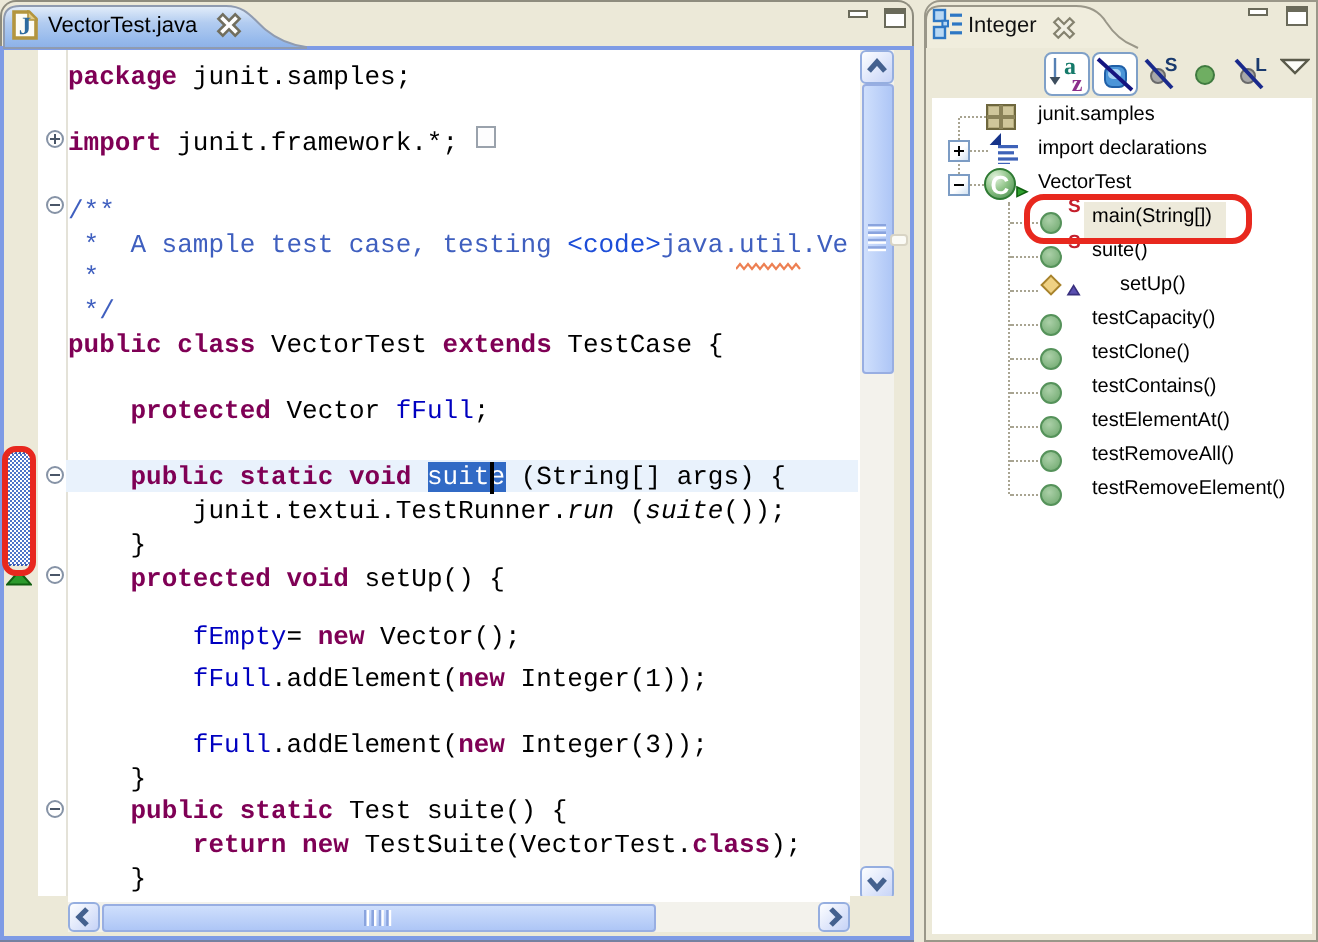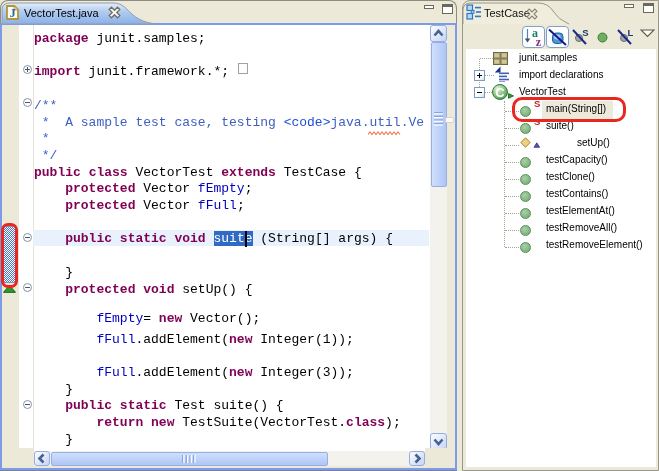--- a/index.html
+++ b/index.html
@@ -47,23 +47,23 @@
 <div class="abs" style="left:33px;top:229.8px;width:396px;height:16.7px;background:#E9F2FC"></div>
 
 <div id="code">
 <div class="ln" style="top:5px"><span class="k">package</span> junit.samples;</div>
 <div class="ln" style="top:38.4px"><span class="k">import</span> junit.framework.*;</div>
 <div class="ln" style="top:71.8px"><span class="c">/**</span></div>
 <div class="ln" style="top:88.5px"><span class="c"> *  A sample test case, testing </span><span class="ct">&lt;code&gt;</span><span class="c">java.util.Vec</span></div>
 <div class="ln" style="top:105.2px"><span class="c"> *</span></div>
 <div class="ln" style="top:121.9px"><span class="c"> */</span></div>
 <div class="ln" style="top:138.6px"><span class="k">public</span> <span class="k">class</span> VectorTest <span class="k">extends</span> TestCase {</div>
-<div class="ln" style="top:155.3px">    <span class="k">protected</span> Vector <span class="f">fEmpty</span>;</div>
 <div class="ln" style="top:172px">    <span class="k">protected</span> Vector <span class="f">fFull</span>;</div>
 <div class="ln" style="top:205.4px">    <span class="k">public</span> <span class="k">static</span> <span class="k">void</span> <span class="sel">suite</span> (String[] args) {</div>
+<div class="ln" style="top:222.1px">        junit.textui.TestRunner.<span class="it">run</span> (<span class="it">suite</span>());</div>
 <div class="ln" style="top:238.8px">    }</div>
 <div class="ln" style="top:255.5px">    <span class="k">protected</span> <span class="k">void</span> setUp() {</div>
 <div class="ln" style="top:285px">        <span class="f">fEmpty</span>= <span class="k">new</span> Vector();</div>
 <div class="ln" style="top:305.6px">        <span class="f">fFull</span>.addElement(<span class="k">new</span> Integer(1));</div>
 <div class="ln" style="top:339px">        <span class="f">fFull</span>.addElement(<span class="k">new</span> Integer(3));</div>
 <div class="ln" style="top:355.7px">    }</div>
 <div class="ln" style="top:372.4px">    <span class="k">public</span> <span class="k">static</span> Test suite() {</div>
 <div class="ln" style="top:389.1px">        <span class="k">return</span> <span class="k">new</span> TestSuite(VectorTest.<span class="k">class</span>);</div>
 <div class="ln" style="top:405.8px">    }</div>
 </div>
@@ -193,21 +193,21 @@
 </svg>
 
 <svg class="abs" style="left:466px;top:4px" width="16" height="16" viewBox="0 0 16 16">
 <rect x="1" y="1" width="5.5" height="5.5" fill="#b8d8f4" stroke="#2d77c4" stroke-width="1.2"></rect>
 <rect x="1" y="9.5" width="5.5" height="5.5" fill="#b8d8f4" stroke="#2d77c4" stroke-width="1.2"></rect>
 <rect x="5.2" y="6.4" width="2.8" height="2.8" fill="#b8d8f4" stroke="#2d77c4" stroke-width="1"></rect>
 <rect x="9" y="2.8" width="6" height="1.6" fill="#2d77c4"></rect>
 <rect x="10" y="7.2" width="5" height="1.6" fill="#2d77c4"></rect>
 <rect x="9" y="11.6" width="6" height="1.6" fill="#2d77c4"></rect>
 </svg>
-<div class="abs" style="left:484px;top:7px;font-size:11px;color:#111">TestCase</div>
+<div class="abs" style="left:484px;top:7px;font-size:11px;color:#111">Integer</div>
 
 <svg class="abs" style="left:526px;top:7.5px" width="12" height="12" viewBox="0 0 13 13">
 <path d="M1.2,3.4 L3.4,1.2 L6.5,4.3 L9.6,1.2 L11.8,3.4 L8.7,6.5 L11.8,9.6 L9.6,11.8 L6.5,8.7 L3.4,11.8 L1.2,9.6 L4.3,6.5 Z" fill="#f2f0e4" stroke="#85826f" stroke-width="1.2"></path>
 </svg>
 
 <div class="abs" style="left:624px;top:4px;width:10px;height:4px;border:1.5px solid #6a6a5a;box-sizing:border-box;background:#fff"></div>
 <div class="abs" style="left:643px;top:3px;width:11px;height:10px;border:1.5px solid #6a6a5a;border-top:3px solid #6a6a5a;box-sizing:border-box;background:#fff"></div>
 
 <div class="abs" style="left:521.5px;top:25.5px;width:23px;height:22px;background:#fff;border:1.5px solid #7fa0c8;border-radius:4px;box-sizing:border-box"></div>
 <div class="abs" style="left:546px;top:25.5px;width:23px;height:22px;background:#fff;border:1.5px solid #7fa0c8;border-radius:4px;box-sizing:border-box"></div>
@@ -316,21 +316,21 @@
 <polygon points="14,10.3 16.8,5.8 19.6,10.3" fill="#5a4fb0" stroke="#39307e" stroke-width="0.8"></polygon>
 </svg>
 
 <div class="abs" style="left:542px;top:101px;width:71px;height:18px;background:#EDEADB"></div>
 
 <div class="trow" style="left:519px;top:51.5px">junit.samples</div>
 <div class="trow" style="left:519px;top:68.5px">import declarations</div>
 <div class="trow" style="left:519px;top:85.5px">VectorTest</div>
 <div class="trow" style="left:546px;top:102.5px">main(String[])</div>
 <div class="trow" style="left:546px;top:119.5px">suite()</div>
-<div class="trow" style="left:577px;top:136.5px">setUp()</div>
+<div class="trow" style="left:560px;top:136.5px">setUp()</div>
 <div class="trow" style="left:546px;top:153.5px">testCapacity()</div>
 <div class="trow" style="left:546px;top:170.5px">testClone()</div>
 <div class="trow" style="left:546px;top:187.5px">testContains()</div>
 <div class="trow" style="left:546px;top:204.5px">testElementAt()</div>
 <div class="trow" style="left:546px;top:221.5px">testRemoveAll()</div>
 <div class="trow" style="left:546px;top:238.5px">testRemoveElement()</div>
 
 <div class="abs" style="left:512px;top:97px;width:114px;height:25px;border:3px solid #e8281e;border-radius:10px;box-sizing:border-box"></div>
 
 </div>

